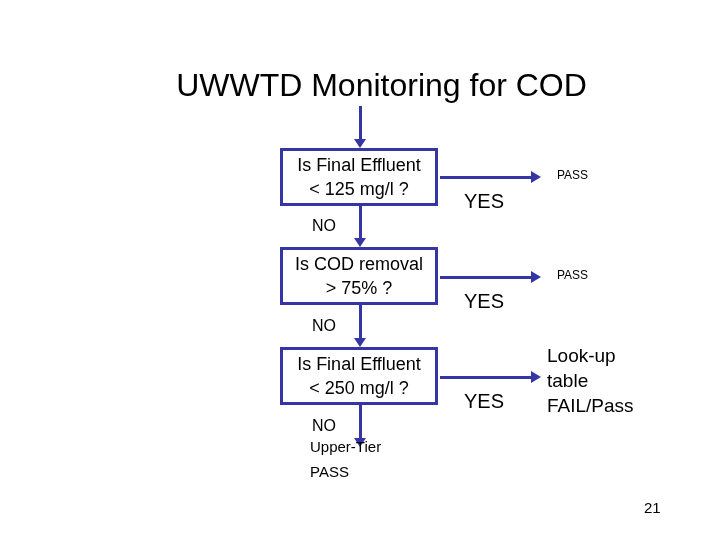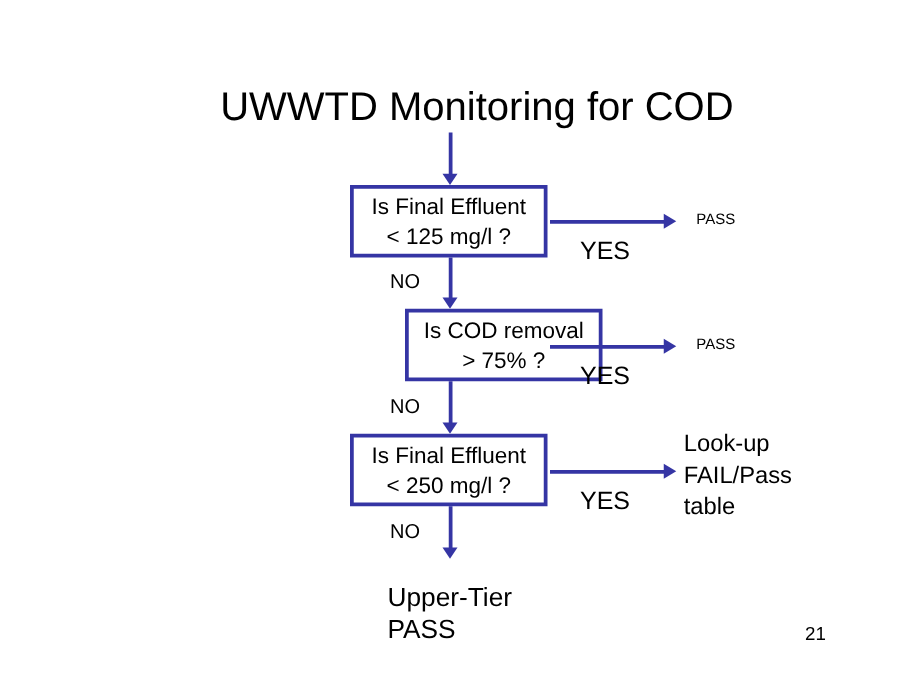--- a/index.html
+++ b/index.html
@@ -31,29 +31,29 @@
     border: 3px solid var(--accent, #3535a4);
     background: #ffffff;
     display: flex;
     flex-direction: column;
     justify-content: center;
     text-align: center;
     font-size: 18px;
     line-height: 24px;
   }
   .qbox.b1 { top: 148px; }
-  .qbox.b2 { top: 247px; margin-left: 44px; }
+  .qbox.b2 { top: 247px; }
   .qbox.b3 { top: 347px; }
 
   .label { position: absolute; white-space: nowrap; }
   .yes { font-size: 20px; line-height: 22px; left: 464px; margin-top: 37px; }
   .no  { font-size: 16px; line-height: 22px; left: 312px; }
   .pass { font-size: 12px; line-height: 22px; left: 557px; }
   .lookup { left: 547px; top: 343px; font-size: 19px; line-height: 25px; }
-  .final { left: 310px; top: 466px; font-size: 21px; line-height: 25px; }
+  .final { left: 310px; top: 434px; font-size: 15px; line-height: 25px; }
   .pagenum {
     position: absolute; left: 644px; top: 499px;
     font-family: Liberation Sans, sans-serif;
     font-size: 15px; line-height: 17px;
   }
 
   
   .v-arrow { position: absolute; left: 353px; width: 14px; }
   .v-arrow .stem {
     position: absolute; left: 5.5px; top: 0; bottom: 7px; width: 3px;
@@ -136,22 +136,22 @@
     <div>Is Final Effluent</div>
     <div>&lt; 250 mg/l ?</div>
   </div>
   <div class="label yes" style="top:353px">YES</div>
   <div class="h-arrow ha3">
     <div class="stem"></div>
     <div class="head"></div>
   </div>
   <div class="label lookup">
     <div>Look-up</div>
+    <div>table</div>
     <div>FAIL/Pass</div>
-    <div>table</div>
   </div>
   <div class="label no" style="top:415px">NO</div>
   <div class="v-arrow va3">
     <div class="stem"></div>
     <div class="head"></div>
   </div>
 
   <div class="label final">
     <div>Upper-Tier</div>
     <div>PASS</div>

